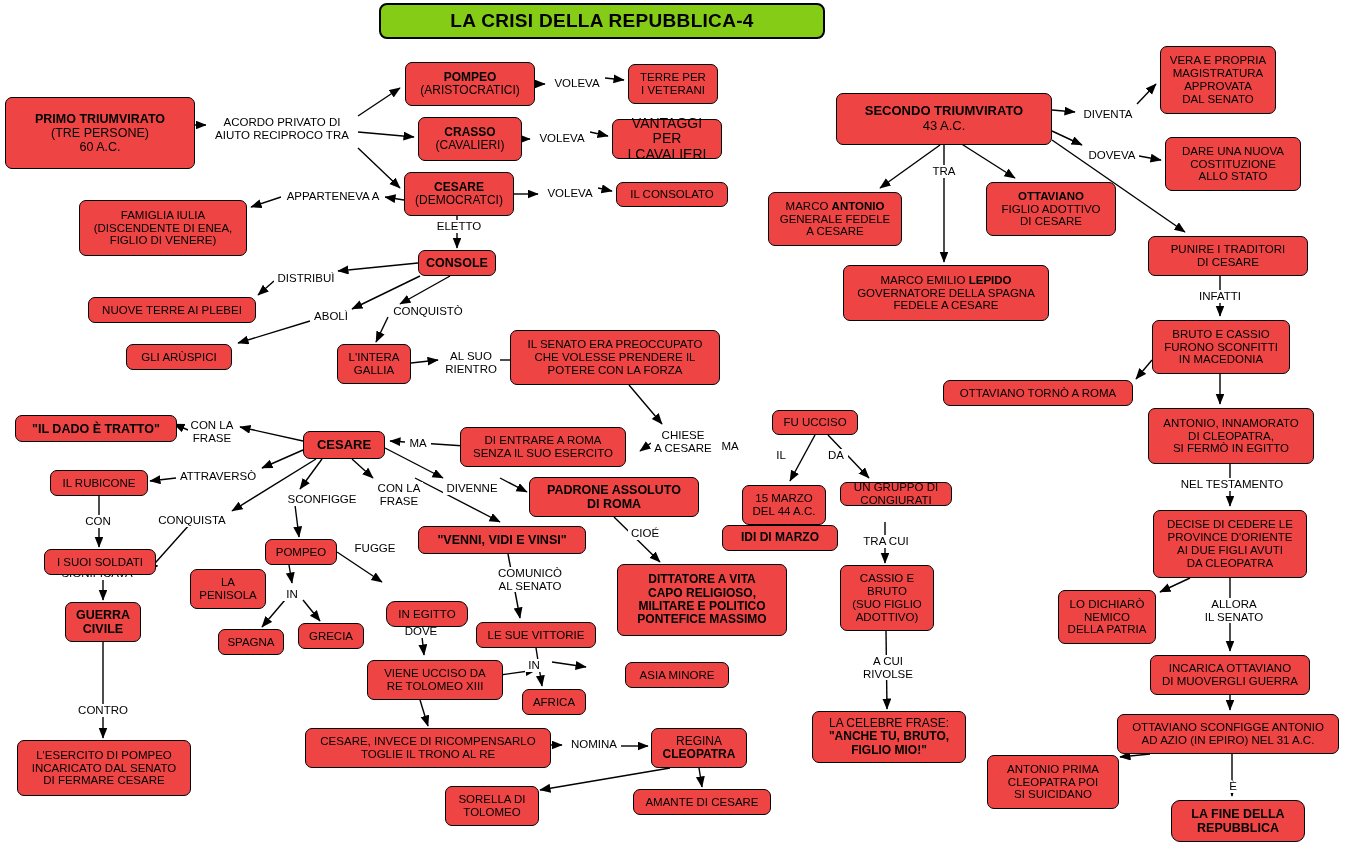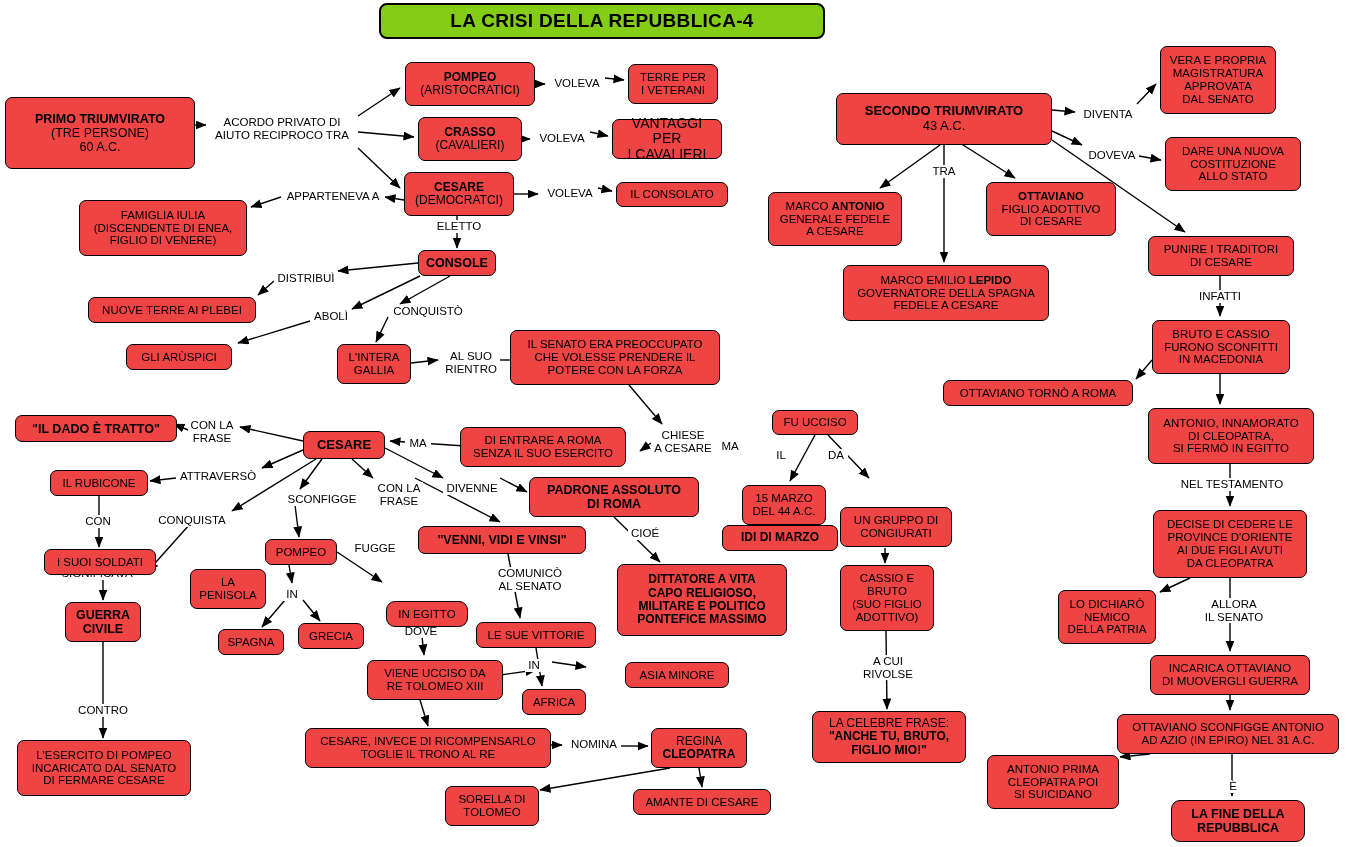--- a/index.html
+++ b/index.html
@@ -210,21 +210,21 @@
     </div>
     <div class="node" style="left: 50px; top: 470px; width: 98px; height: 26px; font-size: 11.5px;">
       <div class="inner">IL RUBICONE</div>
     </div>
     <div class="node" style="left: 529px; top: 477px; width: 170px; height: 40px; font-size: 12.5px;">
       <div class="inner"><b>PADRONE ASSOLUTO</b><br><b>DI ROMA</b></div>
     </div>
     <div class="node" style="left: 742px; top: 485px; width: 84px; height: 40px; font-size: 11.5px;">
       <div class="inner">15 MARZO<br>DEL 44 A.C.</div>
     </div>
-    <div class="node" style="left: 840px; top: 507px; width: 112px; height: 40px; font-size: 11.5px;">
+    <div class="node" style="left: 840px; top: 482px; width: 112px; height: 24px; font-size: 11.5px;">
       <div class="inner">UN GRUPPO DI<br>CONGIURATI</div>
     </div>
     <div class="node" style="left: 722px; top: 525px; width: 116px; height: 26px; font-size: 12px;">
       <div class="inner"><b>IDI DI MARZO</b></div>
     </div>
     <div class="node" style="left: 44px; top: 549px; width: 112px; height: 26px; font-size: 11.5px;">
       <div class="inner">I SUOI SOLDATI</div>
     </div>
     <div class="node" style="left: 265px; top: 539px; width: 72px; height: 26px; font-size: 11.5px;">
       <div class="inner">POMPEO</div>
@@ -291,21 +291,21 @@
     </div>
     <div class="node" style="left: 1165px; top: 137px; width: 136px; height: 54px; font-size: 11.5px;">
       <div class="inner">DARE UNA NUOVA<br>COSTITUZIONE<br>ALLO STATO</div>
     </div>
     <div class="node" style="left: 768px; top: 192px; width: 134px; height: 54px; font-size: 11.5px;">
       <div class="inner">MARCO <b>ANTONIO</b><br>GENERALE FEDELE<br>A CESARE</div>
     </div>
     <div class="node" style="left: 986px; top: 182px; width: 130px; height: 54px; font-size: 11.5px;">
       <div class="inner"><b>OTTAVIANO</b><br>FIGLIO ADOTTIVO<br>DI CESARE</div>
     </div>
-    <div class="node" style="left: 1148px; top: 236px; width: 146px; height: 40px; font-size: 11.5px;">
+    <div class="node" style="left: 1148px; top: 236px; width: 160px; height: 40px; font-size: 11.5px;">
       <div class="inner">PUNIRE I TRADITORI<br>DI CESARE</div>
     </div>
     <div class="node" style="left: 843px; top: 265px; width: 206px; height: 56px; font-size: 11.5px;">
       <div class="inner">MARCO EMILIO <b>LEPIDO</b><br>GOVERNATORE DELLA SPAGNA<br>FEDELE A CESARE</div>
     </div>
     <div class="node" style="left: 1152px; top: 320px; width: 138px; height: 54px; font-size: 11.5px;">
       <div class="inner">BRUTO E CASSIO<br>FURONO SCONFITTI<br>IN MACEDONIA</div>
     </div>
     <div class="node" style="left: 943px; top: 380px; width: 190px; height: 26px; font-size: 11.5px;">
       <div class="inner">OTTAVIANO TORNÒ A ROMA</div>

